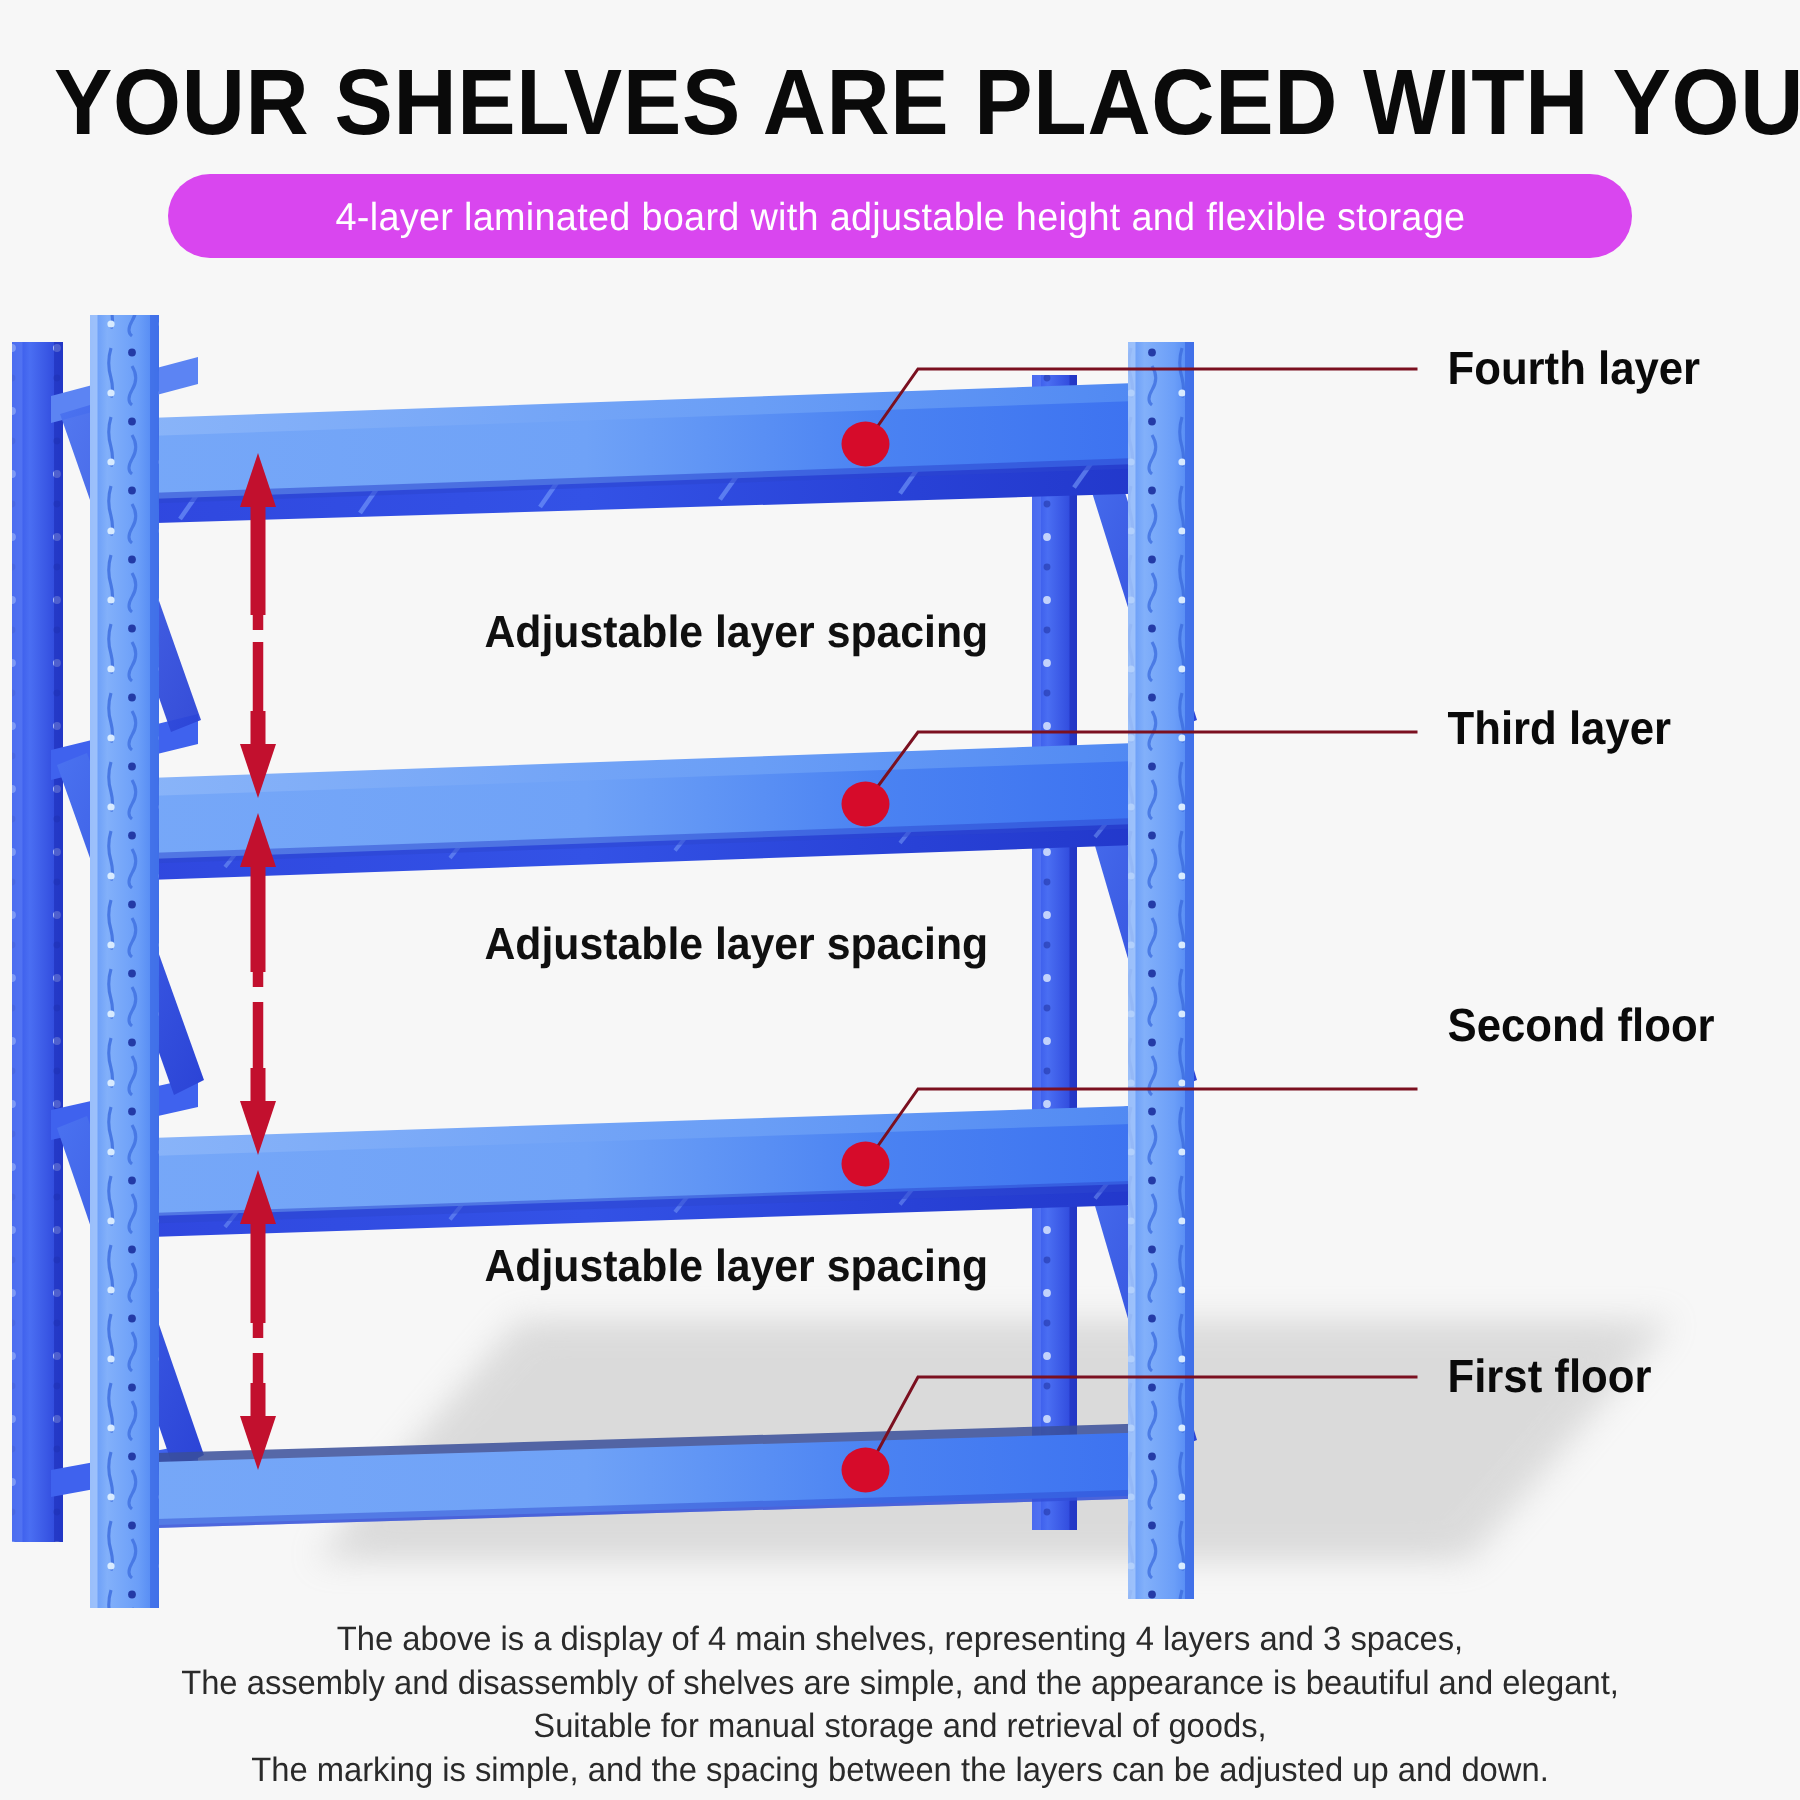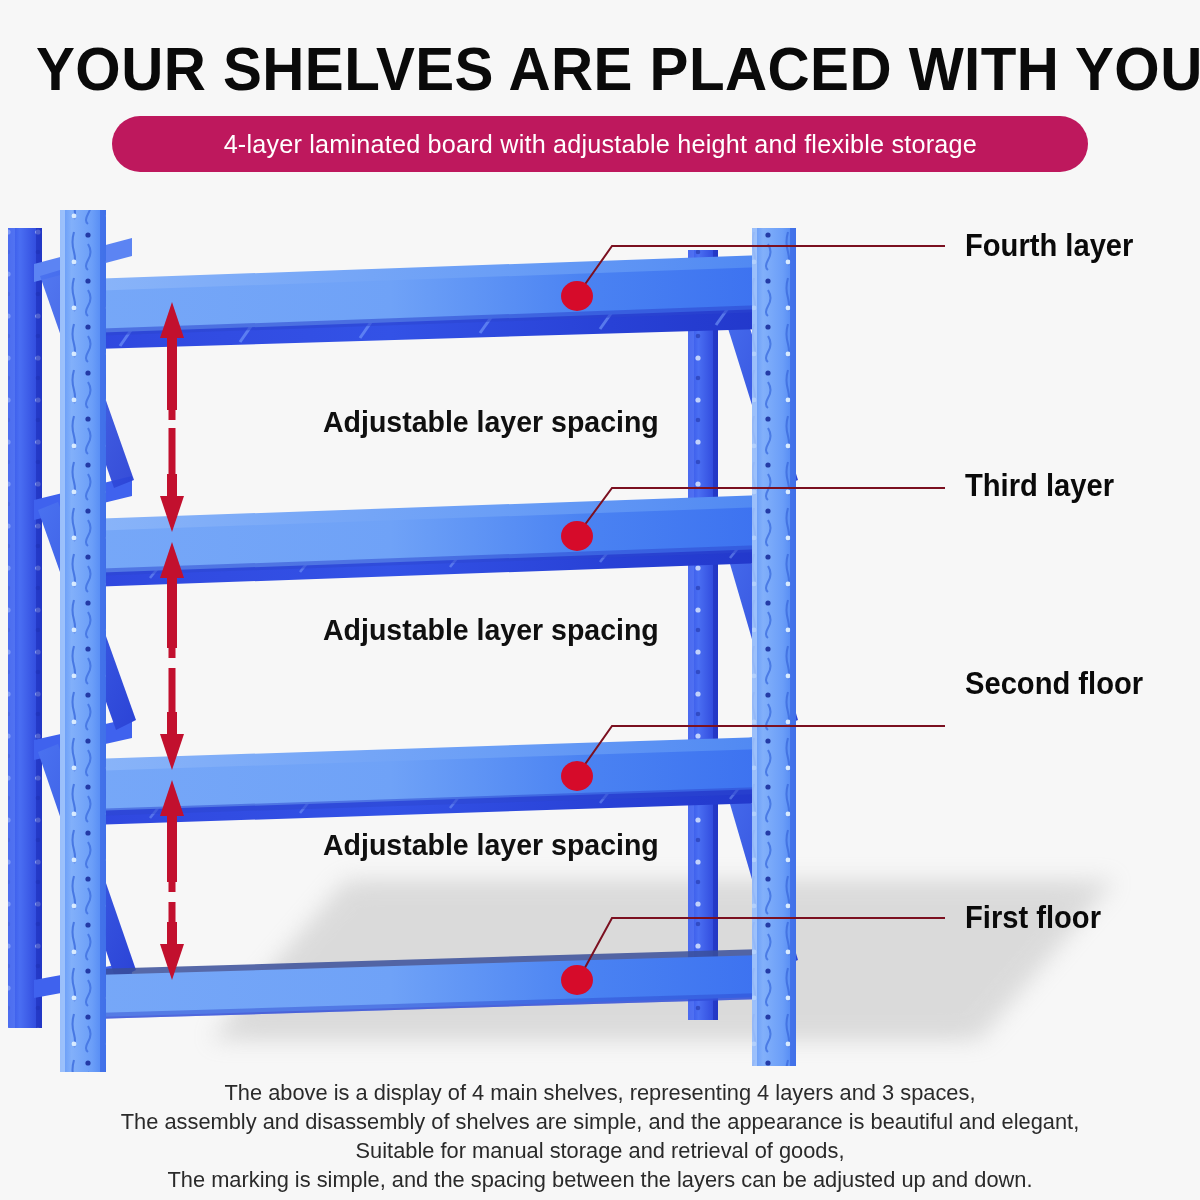--- a/index.html
+++ b/index.html
@@ -76,21 +76,21 @@
   }
   .footer div{white-space:nowrap;}
 </style>
 </head>
 <body style="background: rgb(247, 247, 247);">
 
 <div id="stage">
 
   <div class="headline">YOUR SHELVES ARE PLACED WITH YOU</div>
 
-  <div class="subpill" id="subpill" style="background: #be185d;">
+  <div class="subpill" id="subpill" style="background: #d946ef;">
     <span class="subpill-text" style="color: rgb(255, 255, 255);">4-layer laminated board with adjustable height and flexible storage</span>
   </div>
 
   <div id="rack">
     <svg width="1200" height="900" viewBox="0 0 1200 900" xmlns="http://www.w3.org/2000/svg">
       <defs>
         <linearGradient id="gBeamFront" x1="0" y1="0" x2="1" y2="0">
           <stop offset="0%" stop-color="#77a8f8"></stop>
           <stop offset="45%" stop-color="#6fa2f7"></stop>
           <stop offset="72%" stop-color="#4a82f2"></stop>

